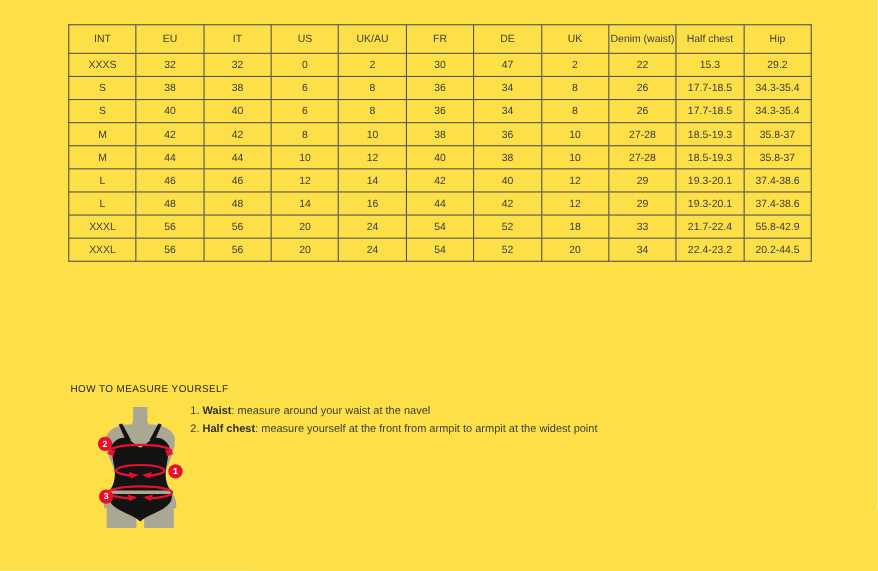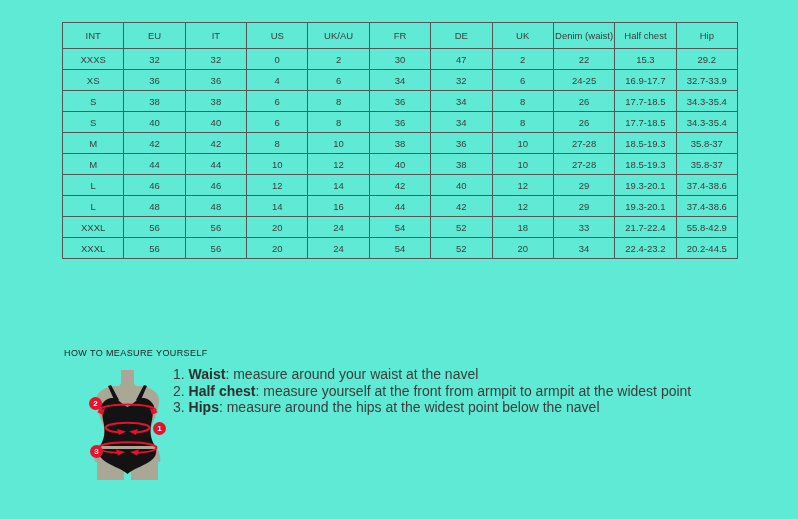--- a/index.html
+++ b/index.html
@@ -1,18 +1,18 @@
 <!DOCTYPE html>
 <html><head>
 <meta charset="utf-8">
 <style>
   * { margin:0; padding:0; box-sizing:border-box; }
   html,body { background:#ffffff; }
   .page {
-    position:relative; width:798px; height:519px; background:#5eead4;
+    position:relative; width:798px; height:519px; background:#fde047;
     font-family:"Liberation Sans", sans-serif; color:#3c3c3c; overflow:hidden;
   }
 
   
   table.size-table {
     position:absolute; left:62px; top:22px; width:676px;
     border-collapse:collapse; table-layout:fixed;
     border:1px solid #333333;
   }
   table.size-table th, table.size-table td {
@@ -39,21 +39,21 @@
     display:flex; align-items:center; justify-content:center; line-height:1;
   }
   .badge-chest { left:14px; top:27px; }
   .badge-waist { left:78px; top:52px; }
   .badge-hips  { left:15px; top:75px; }
 
   ol.steps {
     position:absolute; left:173px; top:369px; list-style:none;
   }
   ol.steps li {
-    font-size:14px; color:#3c3c3c; margin-bottom:6.5px; line-height:10px;
+    font-size:10px; color:#3c3c3c; margin-bottom:6.5px; line-height:10px;
   }
   ol.steps li b { font-weight:700; color:#2e2e2e; }
 </style>
 </head>
 <body>
 
 <div class="page">
 
   <table class="size-table">
     <thead>
@@ -79,33 +79,20 @@
           <td>0</td>
           <td>2</td>
           <td>30</td>
           <td>47</td>
           <td>2</td>
           <td>22</td>
           <td>15.3</td>
           <td>29.2</td>
         </tr>
         <tr>
-          <td>XS</td>
-          <td>36</td>
-          <td>36</td>
-          <td>4</td>
-          <td>6</td>
-          <td>34</td>
-          <td>32</td>
-          <td>6</td>
-          <td>24-25</td>
-          <td>16.9-17.7</td>
-          <td>32.7-33.9</td>
-        </tr>
-        <tr>
           <td>S</td>
           <td>38</td>
           <td>38</td>
           <td>6</td>
           <td>8</td>
           <td>36</td>
           <td>34</td>
           <td>8</td>
           <td>26</td>
           <td>17.7-18.5</td>
@@ -244,16 +231,15 @@
       </g>
     </svg>
     <div class="badge badge-chest">2</div>
     <div class="badge badge-waist">1</div>
     <div class="badge badge-hips">3</div>
   </div>
 
   <ol class="steps" id="steps">
       <li><span>1. </span><b>Waist</b><span>: measure around your waist at the navel</span></li>
       <li><span>2. </span><b>Half chest</b><span>: measure yourself at the front from armpit to armpit at the widest point</span></li>
-      <li><span>3. </span><b>Hips</b><span>: measure around the hips at the widest point below the navel</span></li>
     </ol>
 
 </div>
 
 </body></html>

